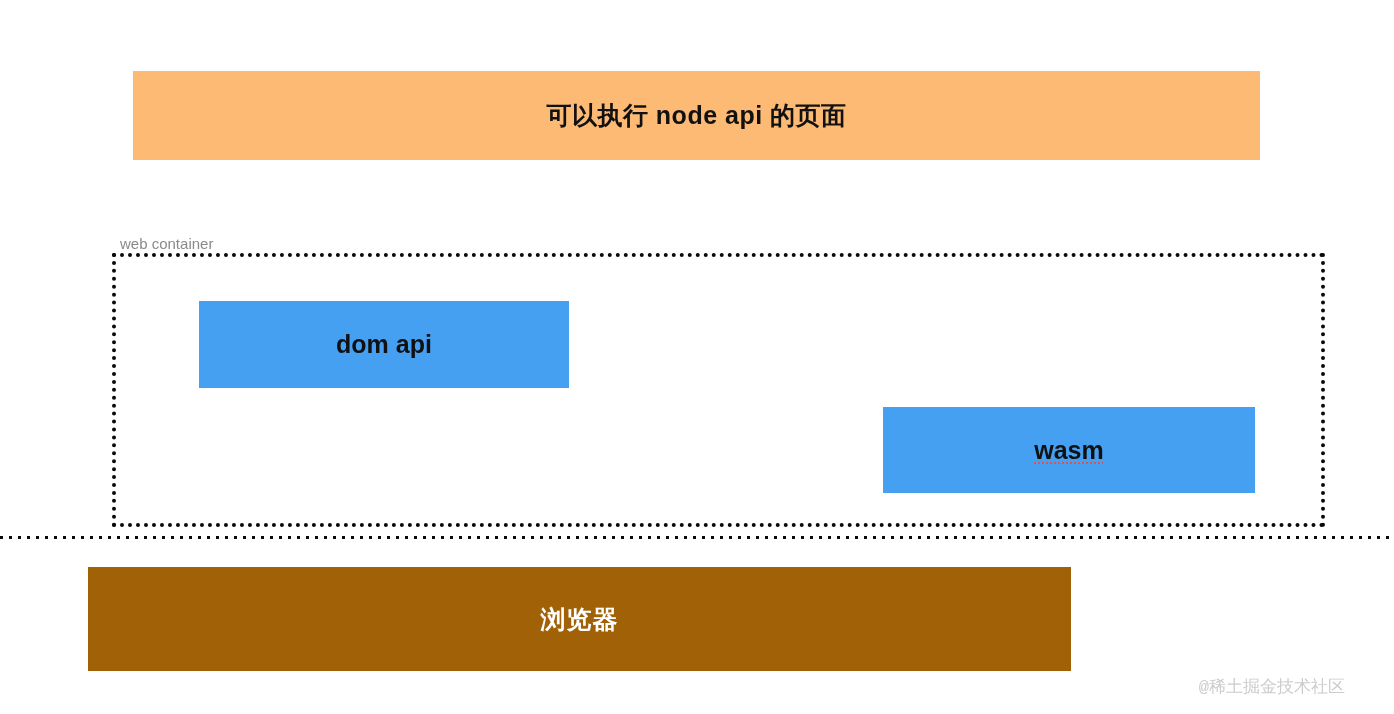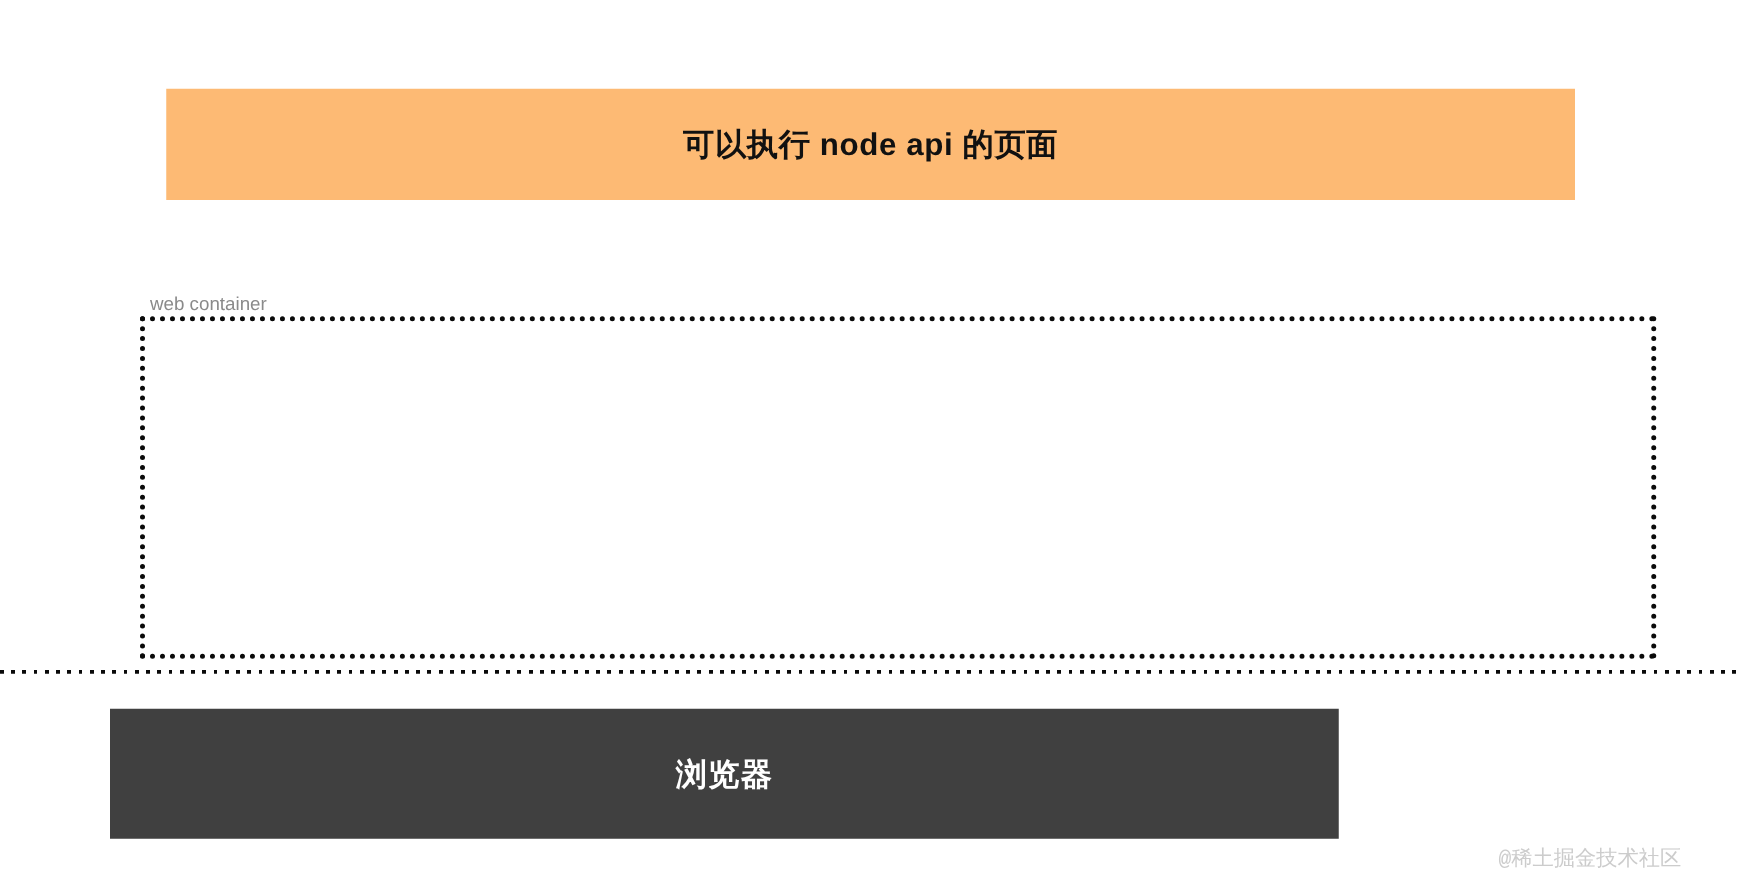--- a/index.html
+++ b/index.html
@@ -53,21 +53,21 @@
 
   .boundary-line {
     position: absolute; left: 0; top: 536px;
     width: 1394px; height: 3px;
     background: repeating-linear-gradient(to right, #0a0a0a 0 3px, transparent 3px 9px);
   }
 
   .browser-bar {
     position: absolute; left: 88px; top: 567px;
     width: 983px; height: 104px;
-    background: #404040;
+    background: #a16207;
     display: flex; align-items: center; justify-content: center;
   }
   .browser-text { color: #ffffff; font-size: 25px; font-weight: bold; letter-spacing: 1px; }
 
   .watermark {
     position: absolute; right: 49px; top: 675px;
     color: #cccccc; font-size: 17px; font-family: Liberation Mono, monospace;
   }
 </style>
 </head>
@@ -76,22 +76,28 @@
 <div class="stage">
 
   <div class="banner">
     <span class="banner-text">可以执行 node api 的页面</span>
   </div>
 
   <div class="wc-label">web container</div>
 
   <div class="wc-box">
 
+    <div class="blue-box box-dom">
+      <span>dom api</span>
+    </div>
 
 
+    <div class="blue-box box-wasm">
+      <span class="wasm-underline">wasm</span>
+    </div>
 
   </div>
 
   <div class="boundary-line"></div>
 
   <div class="browser-bar">
     <span class="browser-text">浏览器</span>
   </div>
 
   <div class="watermark">@稀土掘金技术社区</div>

